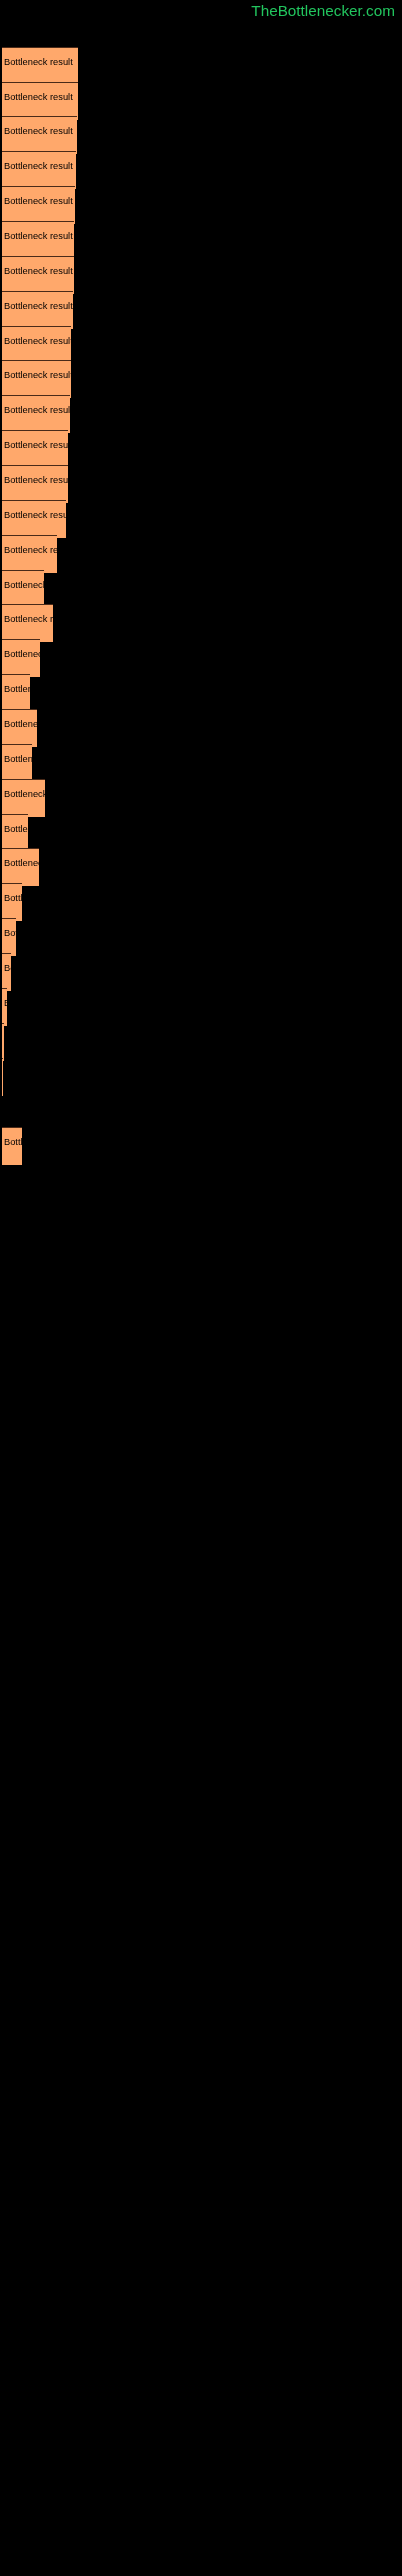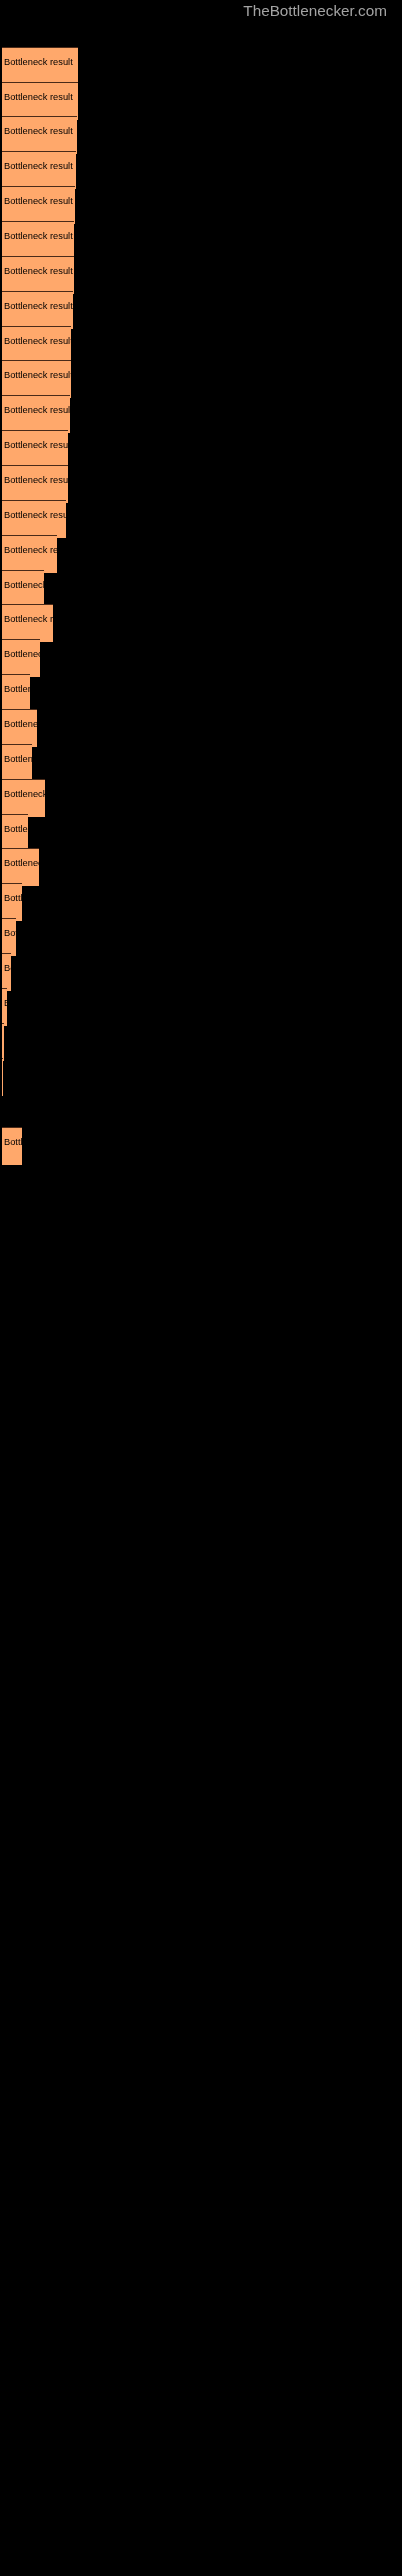--- a/index.html
+++ b/index.html
@@ -12,22 +12,22 @@
     position: relative;
     width: 403px;
     height: 2576px;
     background: #000000;
     overflow: hidden;
     font-family: "Liberation Sans", sans-serif;
   }
   #watermark {
     position: absolute;
     top: 1.6px;
-    right: 16px;
-    color: #a3a3a3;
+    right: 8px;
+    color: #22c55e;
     font-size: 15.3px;
     font-family: "Liberation Sans", sans-serif;
     letter-spacing: 0px;
     white-space: nowrap;
     line-height: 17.7px;
     -webkit-font-smoothing: antialiased;
   }
   #plot {
     position: absolute;
     left: 0;

